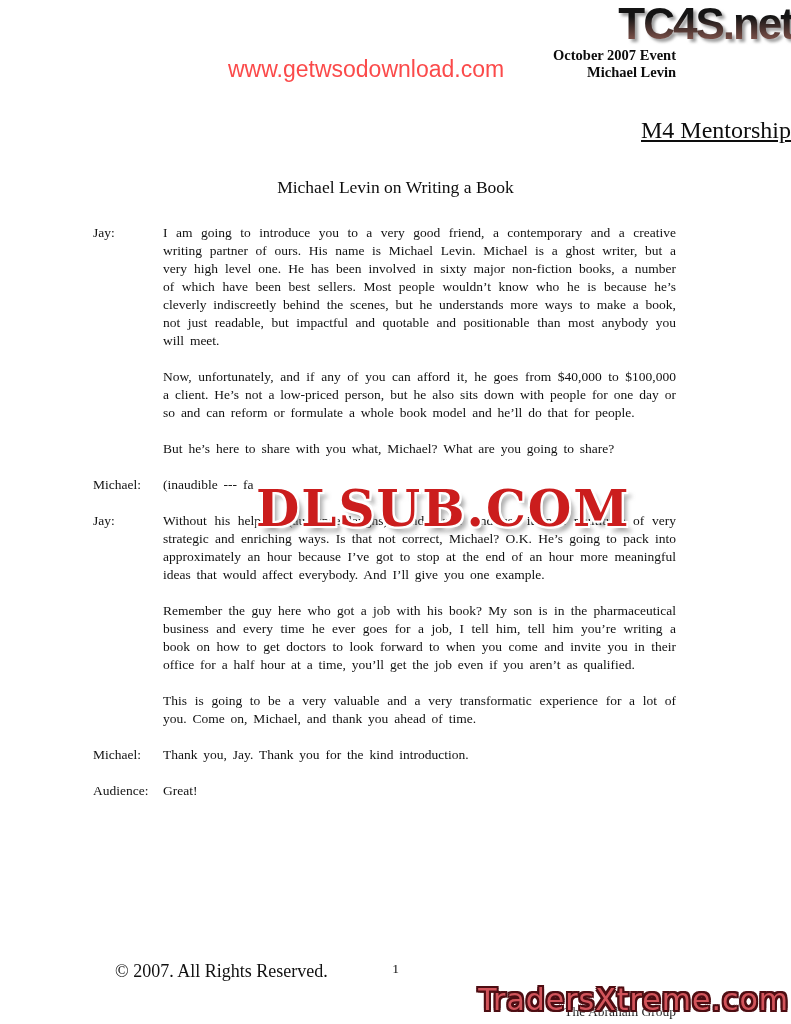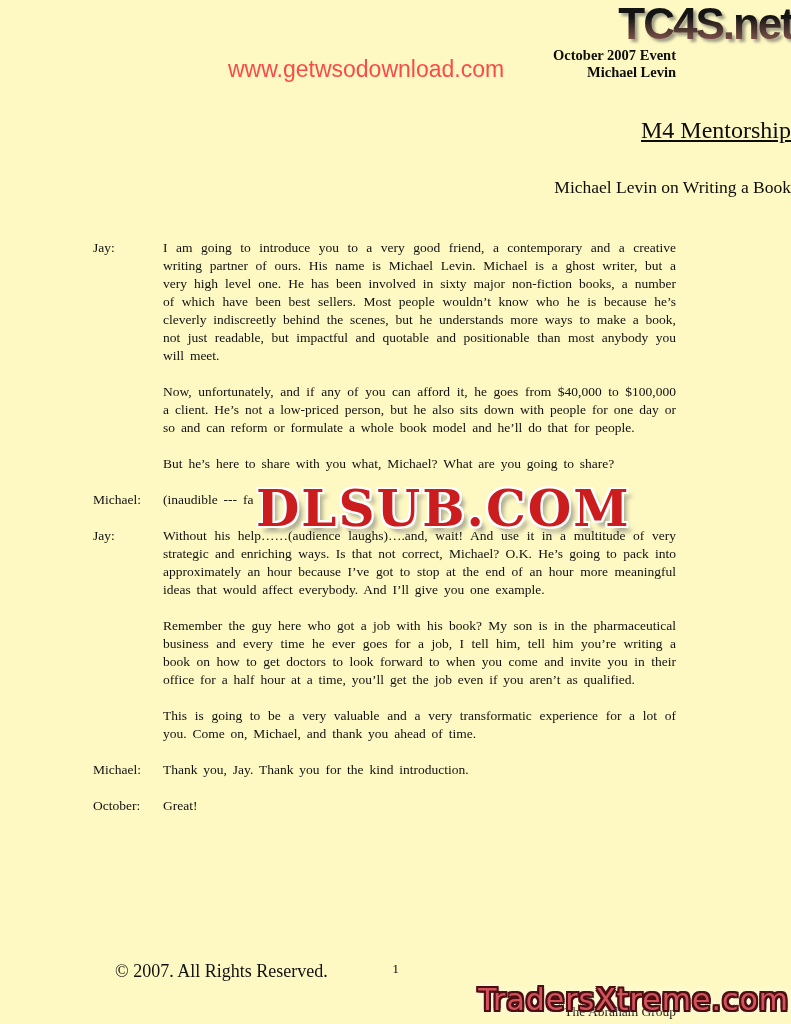--- a/index.html
+++ b/index.html
@@ -1,20 +1,20 @@
 <!DOCTYPE html>
 <html style="--url-red: #fb4a4a; --dlsub-red: #cb1d1d; --traders-red: #d2545b; --logo-top: #141414; --logo-bottom: #8c5a51;"><head>
 <meta charset="utf-8">
 <style>
   html, body { margin: 0; padding: 0; background: #e8e8e8; }
   .page {
     position: relative;
     width: 791px;
     height: 1024px;
-    background: #fef9c3;
+    background: #ffffff;
     overflow: hidden;
     font-family: "Liberation Serif", serif;
     color: #111111;
   }
 
   
   .tc4s-logo {
     position: absolute;
     top: 0px;
     right: -2px;
@@ -59,29 +59,29 @@
     text-align: right;
     font-size: 24px;
     color: #0d0d0d;
     text-decoration: underline;
   }
   .page-subtitle {
     position: absolute;
     top: 177px;
     left: 0;
     width: 100%;
-    text-align: right;
+    text-align: center;
     font-size: 17.5px;
     color: #0d0d0d;
   }
 
   
   .transcript {
     position: absolute;
-    top: 239px;
+    top: 224px;
     left: 93px;
     width: 583px;
     font-size: 13.5px;
     line-height: 18px;
     word-spacing: 2.5px;
   }
   .entry { display: flex; }
   .entry .speaker {
     width: 70px;
     flex: 0 0 70px;
@@ -197,21 +197,21 @@
     </div>
 
     <div class="entry">
       <div class="speaker">Michael:</div>
       <div class="paragraphs">
         <p>Thank you, Jay.  Thank you for the kind introduction.</p>
       </div>
     </div>
 
     <div class="entry">
-      <div class="speaker">October:</div>
+      <div class="speaker">Audience:</div>
       <div class="paragraphs">
         <p>Great!</p>
       </div>
     </div>
 
   </div>
 
   <div class="dlsub">DLSUB.COM</div>
 
   <div class="footer-copyright">© 2007. All Rights Reserved.</div>

